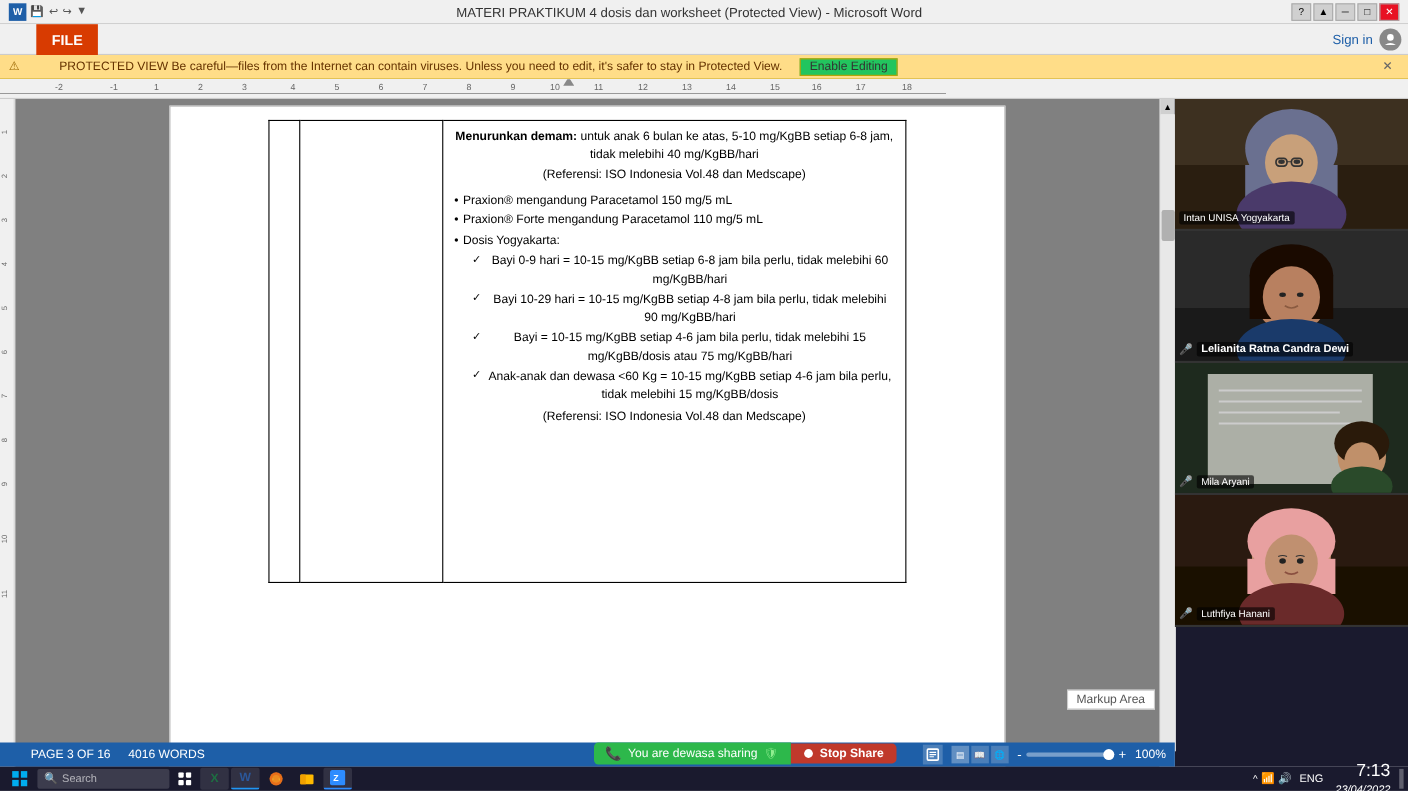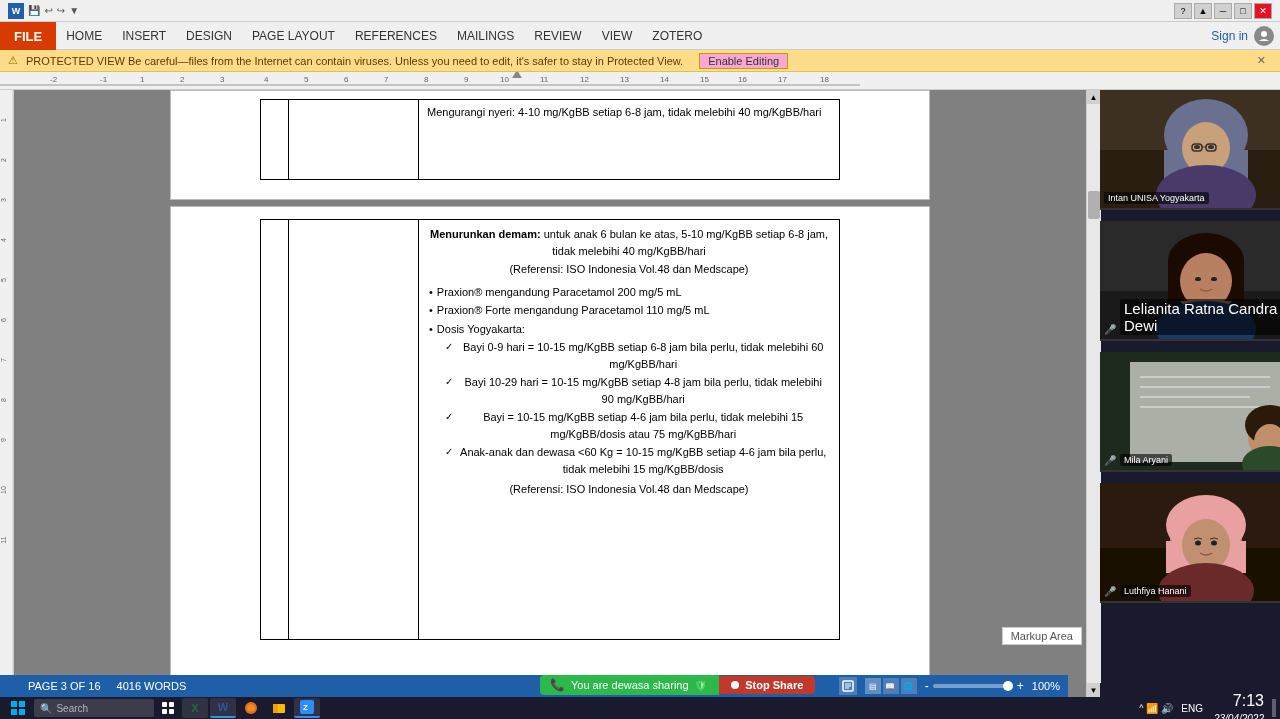--- a/index.html
+++ b/index.html
@@ -125,57 +125,47 @@
 <body>
 
 <div id="title-bar">
   <div class="left-icons">
     <div class="app-icon" style="width:16px;height:16px;background:#1e5fa8;color:white;font-size:9px;font-weight:bold;display:flex;align-items:center;justify-content:center;">W</div>
     <span style="font-size:10px;color:#555;">💾</span>
     <span style="font-size:10px;color:#555;">↩</span>
     <span style="font-size:10px;color:#555;">↪</span>
     <span style="font-size:10px;color:#555;">▼</span>
   </div>
+  <div class="title-text">MATERI PRAKTIKUM 4 dosis dan worksheet (Protected View) - Microsoft Word</div>
   <div class="win-controls">
     <div class="win-btn">?</div>
     <div class="win-btn">▲</div>
     <div class="win-btn">─</div>
     <div class="win-btn">□</div>
     <div class="win-btn close-btn">✕</div>
   </div>
 </div>
 
-<div style="display:flex;align-items:stretch;background:#f0f0f0;height:28px;border-bottom:1px solid #ccc;">
+<div style="display:flex;align-items:stretch;background:#f0f0f0;height:28px;border-bottom:1px solid #ccc;padding-left:33px;">
   <div style="background:#d83b01;color:white;font-size:13px;font-weight:bold;padding:0 14px;display:flex;align-items:center;cursor:pointer;height:28px;">FILE</div>
-  <div style="display:flex;align-items:center;flex:1;">
-    <div style="font-size:12px;padding:0 10px;cursor:pointer;height:28px;display:flex;align-items:center;color:#333;">HOME</div>
-    <div style="font-size:12px;padding:0 10px;cursor:pointer;height:28px;display:flex;align-items:center;color:#333;">INSERT</div>
-    <div style="font-size:12px;padding:0 10px;cursor:pointer;height:28px;display:flex;align-items:center;color:#333;">DESIGN</div>
-    <div style="font-size:12px;padding:0 10px;cursor:pointer;height:28px;display:flex;align-items:center;color:#333;">PAGE LAYOUT</div>
-    <div style="font-size:12px;padding:0 10px;cursor:pointer;height:28px;display:flex;align-items:center;color:#333;">REFERENCES</div>
-    <div style="font-size:12px;padding:0 10px;cursor:pointer;height:28px;display:flex;align-items:center;color:#333;">MAILINGS</div>
-    <div style="font-size:12px;padding:0 10px;cursor:pointer;height:28px;display:flex;align-items:center;color:#333;">REVIEW</div>
-    <div style="font-size:12px;padding:0 10px;cursor:pointer;height:28px;display:flex;align-items:center;color:#333;">VIEW</div>
-    <div style="font-size:12px;padding:0 10px;cursor:pointer;height:28px;display:flex;align-items:center;color:#333;">ZOTERO</div>
-  </div>
   <div class="ribbon-right" style="display:flex;align-items:center;gap:6px;padding-right:6px;">
     <span style="font-size:12px;color:#1e5fa8;cursor:pointer;">Sign in</span>
     <div style="width:20px;height:20px;background:#888;border-radius:50%;display:flex;align-items:center;justify-content:center;">
       <svg width="12" height="12" viewBox="0 0 12 12">
           <circle cx="6" cy="4" r="3" fill="white"></circle>
           <path d="M1 11 Q6 7 11 11" fill="white"></path>
         </svg>
     </div>
   </div>
 </div>
 
 <div style="height:22px;background:#ffdd88;display:flex;align-items:center;padding:0 8px;font-size:11px;gap:8px;border-bottom:1px solid #e0c050;">
   <span style="color:#996600;">⚠</span>
-  <span style="color:#663300;">PROTECTED VIEW Be careful—files from the Internet can contain viruses. Unless you need to edit, it's safer to stay in Protected View.</span>
-  <button style="margin-left:8px;font-size:11px;padding:1px 8px;background:#f9a8d4;border:1px solid #c0a000;cursor:pointer;color:#333;">Enable Editing</button>
+  <span style="color:#663300;margin-left:28px;">PROTECTED VIEW Be careful—files from the Internet can contain viruses. Unless you need to edit, it's safer to stay in Protected View.</span>
+  <button style="margin-left:8px;font-size:11px;padding:1px 8px;background:#22c55e;border:1px solid #c0a000;cursor:pointer;color:#333;">Enable Editing</button>
   <button style="margin-left:auto;font-size:11px;padding:1px 6px;background:transparent;border:none;cursor:pointer;color:#666;">✕</button>
 </div>
 
 <div id="ruler" style="height:18px;background:#f0f0f0;border-bottom:1px solid #ccc;position:relative;display:flex;align-items:flex-end;padding:0 0 2px 0;overflow:hidden;">
   <div style="position:absolute;left:0;right:212px;height:100%;background:#f0f0f0;display:flex;align-items:flex-end;padding-left:130px;gap:0;">
 
     <svg width="860" height="16" style="position:absolute;left:0;top:0;">
       <rect width="860" height="16" fill="#f0f0f0"></rect>
       <line x1="0" y1="15" x2="860" y2="15" stroke="#999" stroke-width="1"></line>
 
@@ -220,54 +210,41 @@
       <text x="6" y="270" font-size="7" fill="#666" transform="rotate(-90,6,270)" text-anchor="middle">7</text>
       <text x="6" y="310" font-size="7" fill="#666" transform="rotate(-90,6,310)" text-anchor="middle">8</text>
       <text x="6" y="350" font-size="7" fill="#666" transform="rotate(-90,6,350)" text-anchor="middle">9</text>
       <text x="6" y="400" font-size="7" fill="#666" transform="rotate(-90,6,400)" text-anchor="middle">10</text>
       <text x="6" y="450" font-size="7" fill="#666" transform="rotate(-90,6,450)" text-anchor="middle">11</text>
     </svg>
   </div>
 
   <div id="doc-content-area" style="flex:1;background:#808080;overflow:hidden;position:relative;display:flex;flex-direction:column;align-items:center;">
 
-    <div style="width:760px;background:white;border:1px solid #bbb;margin-top:0;overflow:hidden;height:110px;">
-      <table style="width:580px;margin:8px auto 0;border-collapse:collapse;font-size:11px;">
-        <tbody>
-            <tr>
-          <td style="border:1px solid #000;width:28px;height:80px;vertical-align:top;"></td>
-          <td style="border:1px solid #000;width:130px;vertical-align:top;"></td>
-          <td style="border:1px solid #000;vertical-align:top;padding:6px 8px;">
-            <span style="font-size:11px;">Mengurangi nyeri: 4-10 mg/KgBB setiap 6-8 jam, tidak melebihi 40 mg/KgBB/hari</span>
-          </td>
-        </tr>
-      </tbody>
-        </table>
-    </div>
 
     <div style="height:6px;background:#808080;width:760px;"></div>
 
     <div style="width:760px;background:white;border:1px solid #bbb;flex:1;overflow:hidden;">
       <div style="width:580px;margin:0 auto;padding:12px 0;font-size:11px;line-height:1.5;">
 
         <table style="width:100%;border-collapse:collapse;font-size:11px;text-align:center;">
           <tbody>
               <tr>
             <td style="border:1px solid #000;width:28px;vertical-align:top;height:420px;"></td>
             <td style="border:1px solid #000;width:130px;vertical-align:top;"></td>
             <td style="border:1px solid #000;vertical-align:top;padding:6px 10px;">
 
               <p style="margin-bottom:2px;">
                 <strong>Menurunkan demam:</strong> untuk anak 6 bulan ke atas, 5-10 mg/KgBB setiap 6-8 jam, tidak melebihi 40 mg/KgBB/hari
               </p>
               <p style="margin-bottom:6px;">(Referensi: ISO Indonesia Vol.48 dan Medscape)</p>
 
               <div style="display:flex;gap:4px;margin:2px 0;">
                 <span>•</span>
-                <span>Praxion® mengandung Paracetamol 200 mg/5 mL</span>
+                <span>Praxion® mengandung Paracetamol 150 mg/5 mL</span>
               </div>
               <div style="display:flex;gap:4px;margin:2px 0;">
                 <span>•</span>
                 <span>Praxion® Forte mengandung Paracetamol 110 mg/5 mL</span>
               </div>
               <div style="display:flex;gap:4px;margin:2px 0;">
                 <span>•</span>
                 <span>Dosis Yogyakarta:</span>
               </div>
 
@@ -301,21 +278,21 @@
   </div>
 
   <div style="width:14px;background:#f0f0f0;border-left:1px solid #ccc;display:flex;flex-direction:column;align-items:center;">
     <div style="width:14px;height:14px;background:#d0d0d0;display:flex;align-items:center;justify-content:center;font-size:8px;cursor:pointer;">▲</div>
     <div style="flex:1;width:14px;background:#e8e8e8;position:relative;">
       <div style="position:absolute;top:15%;width:12px;height:28px;background:#b0b0b0;border-radius:2px;left:1px;"></div>
     </div>
     <div style="width:14px;height:14px;background:#d0d0d0;display:flex;align-items:center;justify-content:center;font-size:8px;cursor:pointer;">▼</div>
   </div>
 
-  <div id="right-panel" style="width:180px;background:#1a1a2e;display:flex;flex-direction:column;overflow:hidden;gap:11px;">
+  <div id="right-panel" style="width:212px;background:#1a1a2e;display:flex;flex-direction:column;overflow:hidden;">
 
     <div style="width:212px;height:120px;position:relative;border-bottom:2px solid #333;overflow:hidden;background:#3d3020;">
       
       <svg width="212" height="120" viewBox="0 0 212 120">
 
         <rect width="212" height="120" fill="#3d3020"></rect>
         <rect x="0" y="60" width="212" height="60" fill="#2a1e10"></rect>
 
         <ellipse cx="106" cy="55" rx="38" ry="42" fill="#c8a07a"></ellipse>
 
@@ -349,21 +326,21 @@
         <ellipse cx="106" cy="60" rx="26" ry="28" fill="#b88060"></ellipse>
 
         <ellipse cx="98" cy="58" rx="3" ry="2" fill="#222"></ellipse>
         <ellipse cx="114" cy="58" rx="3" ry="2" fill="#222"></ellipse>
 
         <path d="M100 68 Q106 72 112 68" fill="none" stroke="#8a5a40" stroke-width="1.5"></path>
 
         <ellipse cx="106" cy="108" rx="50" ry="28" fill="#1a3a6a"></ellipse>
       </svg>
       <div style="position:absolute;bottom:4px;left:4px;color:#ff4444;font-size:10px;">🎤</div>
-      <div style="position:absolute;bottom:4px;left:20px;color:white;font-size:15px;background:rgba(0,0,0,0.6);padding:1px 4px;border-radius:2px;">Lelianita Ratna Candra Dewi</div>
+      <div style="position:absolute;bottom:4px;left:20px;color:white;font-size:10px;background:rgba(0,0,0,0.6);padding:1px 4px;border-radius:2px;font-weight:bold;">Lelianita Ratna Candra Dewi</div>
     </div>
 
     <div style="width:212px;height:120px;position:relative;border-bottom:2px solid #333;overflow:hidden;background:#1e2a1e;">
       <svg width="212" height="120" viewBox="0 0 212 120">
         <rect width="212" height="120" fill="#1e2a1e"></rect>
 
         <rect x="30" y="10" width="150" height="100" fill="#e8e8e0" opacity="0.7"></rect>
         <line x1="40" y1="25" x2="170" y2="25" stroke="#ccc" stroke-width="2"></line>
         <line x1="40" y1="35" x2="170" y2="35" stroke="#ccc" stroke-width="2"></line>
         <line x1="40" y1="45" x2="150" y2="45" stroke="#ccc" stroke-width="2"></line>

